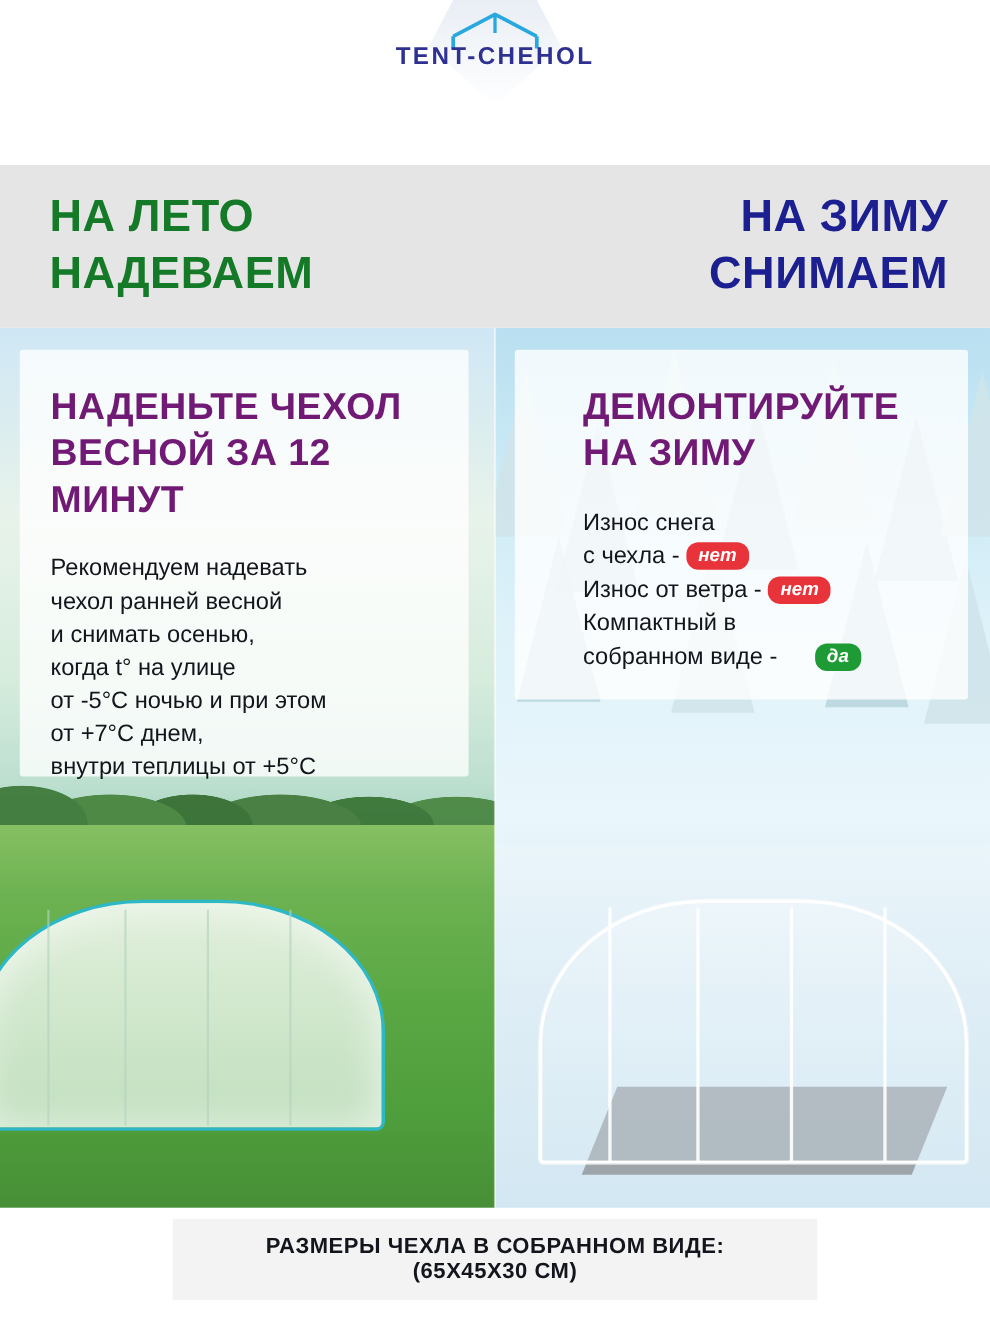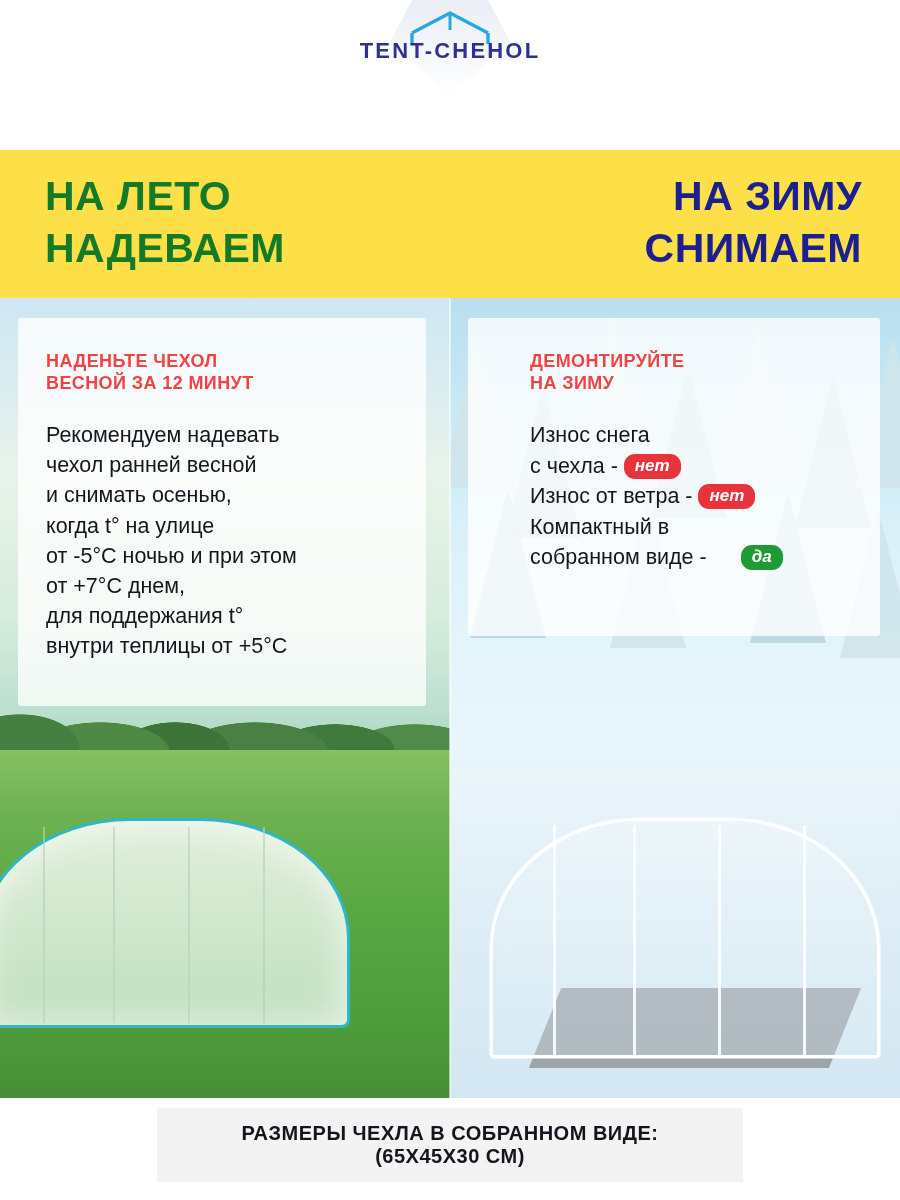--- a/index.html
+++ b/index.html
@@ -39,21 +39,21 @@
     letter-spacing: 2.2px;
     color: #2e3192;
     font-family: "Liberation Sans", sans-serif;
   }
 
   
   .title-band {
     position: absolute;
     left: 0; top: 150px;
     width: 900px; height: 148px;
-    background: #fde047;
+    background: #e5e5e5;
     z-index: 20;
   }
   .title-left {
     position: absolute;
     left: 45px; top: 20px;
     width: 420px;
     color: #147a28;
     font-size: 41px;
     font-weight: bold;
     line-height: 1.28;
@@ -184,22 +184,22 @@
   .card-right {
     position: absolute;
     left: 468px; top: 318px;
     width: 412px; height: 318px;
     background: rgba(255,255,255,.80);
     border-radius: 3px;
     z-index: 15;
     padding: 32px 28px 0 62px;
   }
   .hl {
-    color: #ef4444;
-    font-size: 18px;
+    color: #701a75;
+    font-size: 34px;
     font-weight: bold;
     line-height: 1.23;
     letter-spacing: 0.4px;
     margin-bottom: 26px;
   }
   .body-l {
     color: #12151c;
     font-size: 21.5px;
     line-height: 1.40;
   }
@@ -338,21 +338,20 @@
     <div>НАДЕНЬТЕ ЧЕХОЛ</div>
     <div>ВЕСНОЙ ЗА 12 МИНУТ</div>
   </div>
   <div class="body-l">
     <div>Рекомендуем надевать</div>
     <div>чехол ранней весной</div>
     <div>и снимать осенью,</div>
     <div>когда t° на улице</div>
     <div>от -5°С ночью и при этом</div>
     <div>от +7°С днем,</div>
-    <div>для поддержания t°</div>
     <div>внутри теплицы от +5°С</div>
   </div>
 </div>
 
 <div class="card-right">
   <div class="hl">
     <div>ДЕМОНТИРУЙТЕ</div>
     <div>НА ЗИМУ</div>
   </div>
   <div class="body-r">

